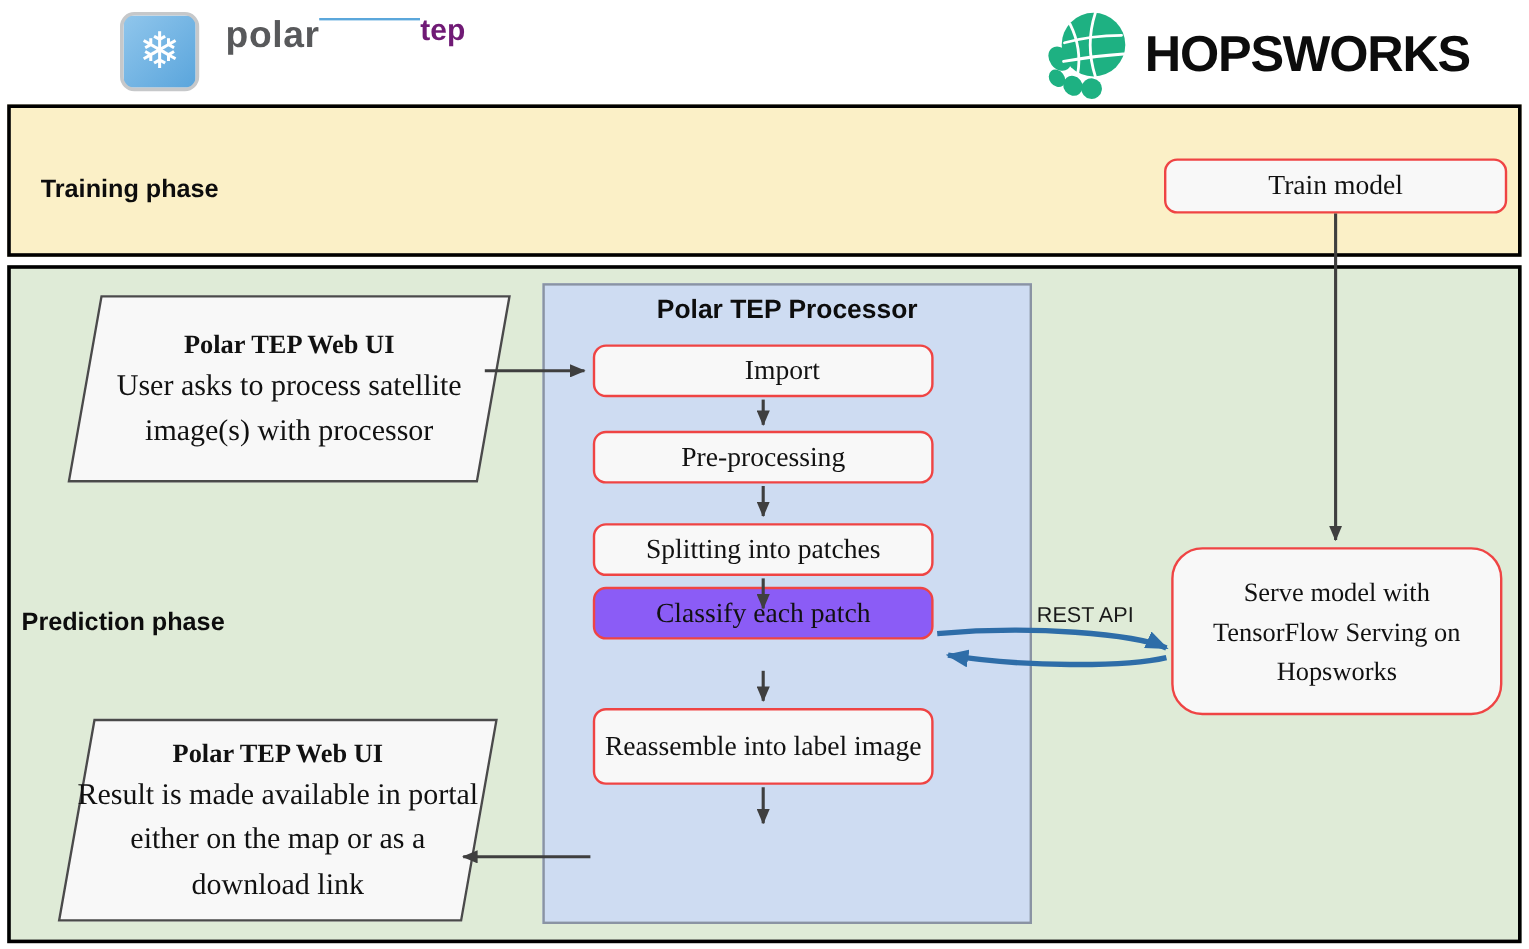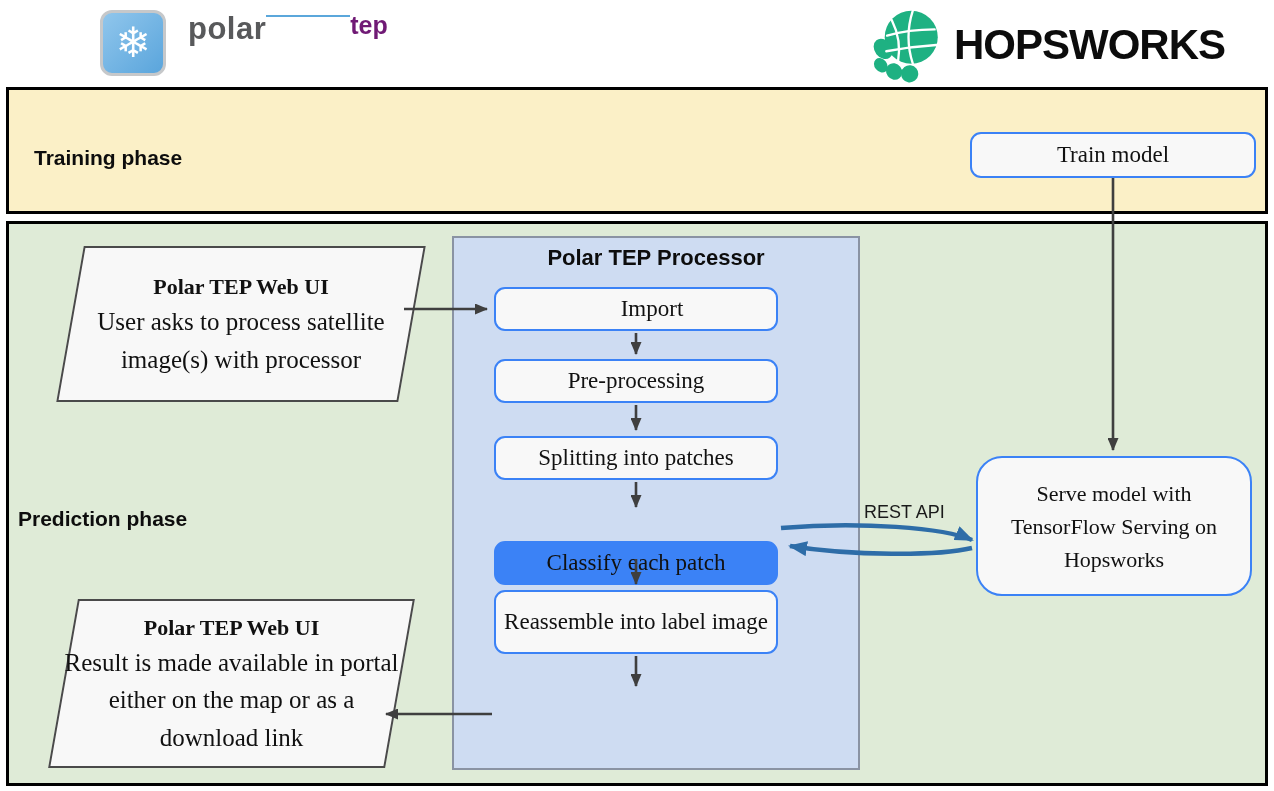--- a/index.html
+++ b/index.html
@@ -36,39 +36,39 @@
   .band { position:absolute; left:6px; width:1262px; border:3px solid #000; }
   .band-training  { top:87px;  height:127px; background:#FBF0C7; }
   .band-prediction{ top:221px; height:565px; background:#DFEBD7; }
   .phase-label { position:absolute; font-family:"Liberation Sans",sans-serif;
     font-weight:bold; font-size:21px; color:#0d0d0d; }
   .phase-label-training  { left:18px; top:146px;margin-left:16px; }
   .phase-label-prediction{ left:18px; top:507px; }
 
   
   .node {
-    position:absolute; background:#F8F8F8; border:2px solid #3b82f6;
+    position:absolute; background:#F8F8F8; border:2px solid #ef4444;
     border-radius:11px; display:flex; align-items:center; justify-content:center;
     text-align:center; font-size:23px; line-height:1.4; z-index:5;
   }
   .node-train-model { left:970px; top:132px; width:286px; height:46px; }
   .node-serve { left:976px; top:456px; width:276px; height:140px;
     border-radius:26px; font-size:22px; line-height:1.5; padding:4px 14px; }
 
   
   .processor { position:absolute; left:452px; top:236px; width:408px; height:534px;
     background:#CEDCF2; border:2px solid #8a93a3; z-index:2; }
   .processor-title { position:absolute; left:452px; top:245px; width:408px;
     text-align:center; font-family:"Liberation Sans",sans-serif; font-weight:bold;
     font-size:22px; color:#0d0d0d; z-index:3; }
   .step { left:494px; width:284px; height:44px; }
   .step-0 { top:287px;padding-left:32px; }
   .step-1 { top:359px; }
   .step-2 { top:436px; }
-  .step-3 { top:541px; background:#3b82f6; }
+  .step-3 { top:489px; background:#8b5cf6; }
   .step-4 { top:590px; height:64px; line-height:1.35; }
   .step-5 { top:692px; }
 
   
   .para { position:absolute; z-index:5; }
   .para-shape { position:absolute; inset:0; background:#F8F8F8;
     border:2px solid #4a4a4a; transform:skewX(-10deg); }
   .para-content { position:relative; width:100%; height:100%;
     display:flex; flex-direction:column; align-items:center; justify-content:center;
     text-align:center; }

